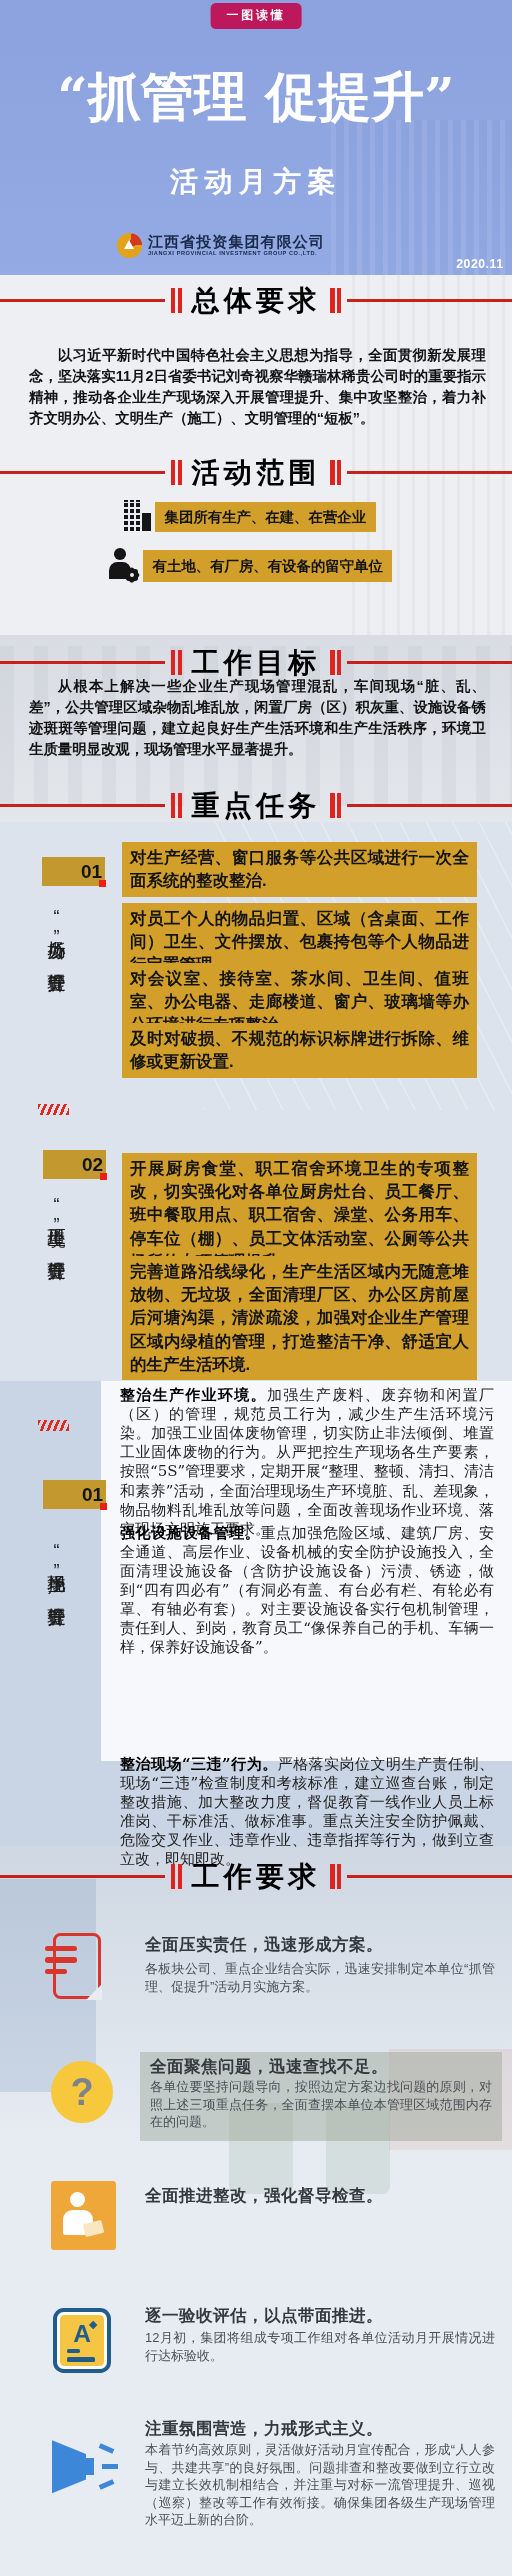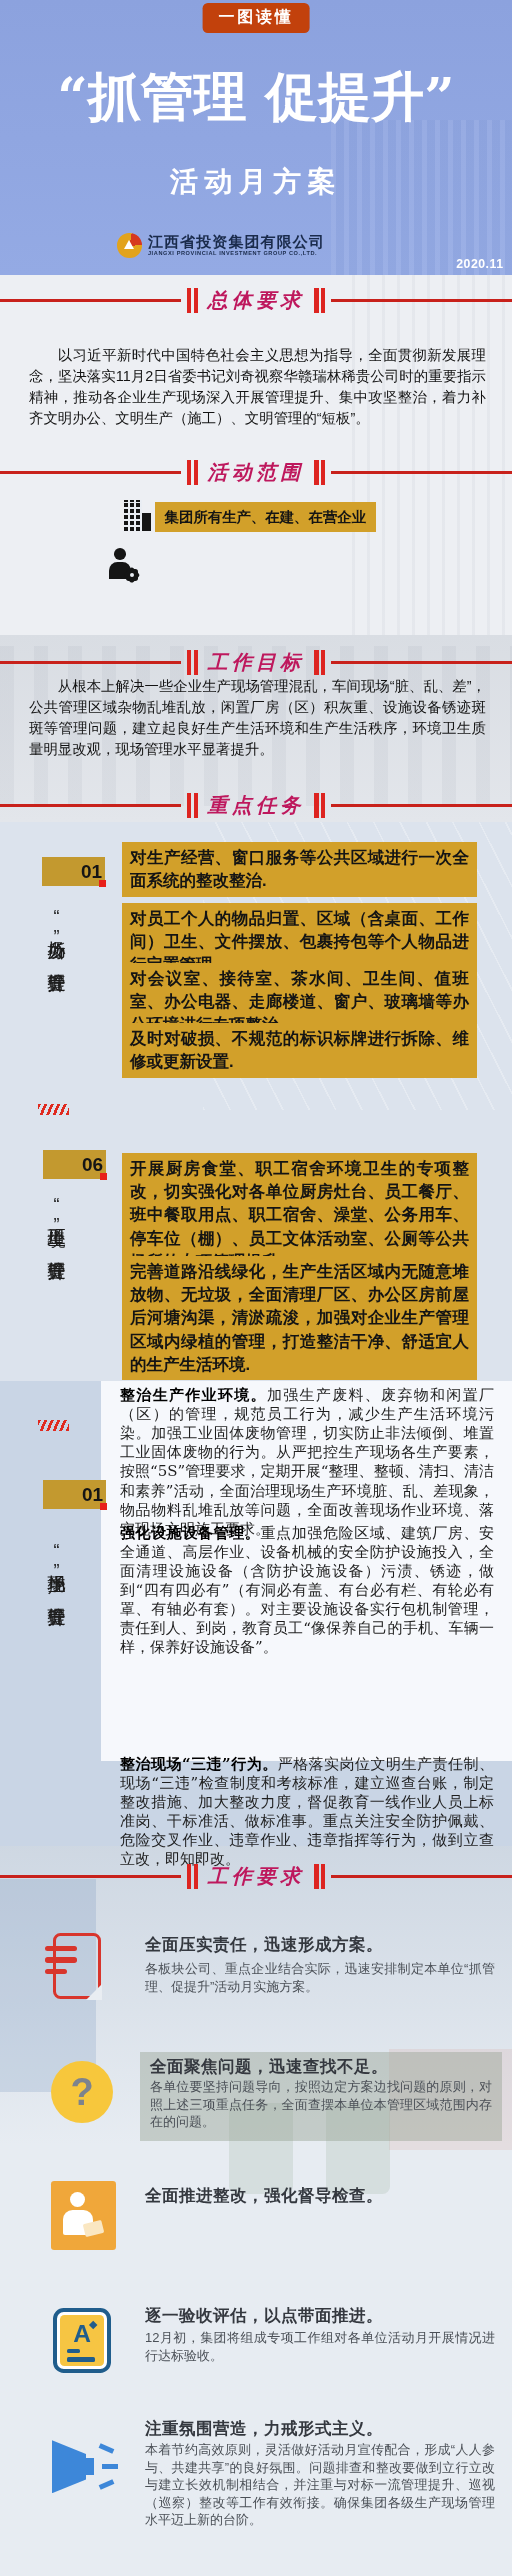--- a/index.html
+++ b/index.html
@@ -4,22 +4,22 @@
 <style>
   html,body{margin:0;padding:0;background:#c7cdd6;}
   .poster{position:relative;width:512px;height:2576px;margin:0 auto;background:#EDEFF3;
           font-family:"Liberation Sans",sans-serif;overflow:hidden;}
   .abs{position:absolute;}
 
   
   .band{left:0;top:0;width:512px;height:275px;background:linear-gradient(180deg,#8CA2DE,#94AAE4);}
   .band-streaks{right:0;top:120px;width:181px;height:155px;opacity:.5;
     background:repeating-linear-gradient(90deg,rgba(255,255,255,.14) 0 5.3px,rgba(110,132,185,.16) 5.3px 13px);}
-  .ribbon{top:3.2px;left:50%;transform:translateX(-50%);background:#c2410c;border-radius:5.3px;
-    padding:4.3px 16px;color:#fff;font-size:16px;font-weight:700;letter-spacing:2.7px;}
+  .ribbon{top:3.2px;left:50%;transform:translateX(-50%);background:#be185d;border-radius:5.3px;
+    padding:4.3px 16px;color:#fff;font-size:12px;font-weight:700;letter-spacing:2.7px;}
   .main-title{top:62px;left:0;width:512px;text-align:center;color:#fff;font-size:53px;
     font-weight:900;font-family:"DejaVu Serif",serif;white-space:nowrap;}
   .subtitle{top:163px;left:0;width:512px;text-align:center;color:#fff;font-size:28px;
     font-weight:800;letter-spacing:6.4px;}
   .logo-row{top:233px;left:0;width:442px;display:flex;justify-content:center;align-items:center;gap:6.4px;}
   .emblem{width:24.5px;height:24.5px;border-radius:50%;position:relative;flex:0 0 auto;
     background:conic-gradient(from 10deg,#D6381F 0 80deg,#E2A31C 80deg 360deg);}
   .emblem::after{content:"";position:absolute;left:7px;top:7px;border-left:5.3px solid transparent;
     border-right:5.3px solid transparent;border-bottom:9.6px solid #fff;}
   .org{color:#1A2B4C;line-height:1.05;}
@@ -43,25 +43,25 @@
   .bg-blueblock{left:0;top:1879px;width:96px;height:213px;background:rgba(70,110,165,.16);}
   .bg-redtint{right:0;top:2049px;width:123px;height:101px;background:rgba(205,120,110,.13);}
   .bg-tank1{left:229px;top:2103px;width:64px;height:91px;border-radius:7.5px;background:rgba(160,180,165,.25);}
   .bg-tank2{left:326px;top:2103px;width:64px;height:91px;border-radius:7.5px;background:rgba(160,180,165,.25);}
 
   
   .sec-head{left:0;width:512px;height:35px;display:flex;align-items:center;gap:5.3px;}
   .sec-head .line{flex:1;height:2.1px;background:#C8211B;}
   .bars{display:flex;gap:2.7px;}
   .bars i{display:block;width:4.3px;height:24.5px;background:#DD2420;}
-  .sec-title{font-family:"DejaVu Serif",serif;font-style:italic;font-weight:700;font-size:20px;
-    color:#be185d;letter-spacing:4.3px;padding:0 4.3px;white-space:nowrap;}
-
-  
-  .para{font-size:14.4px;font-weight:400;color:#131313;line-height:1.46;text-align:justify;text-indent:2em;}
+  .sec-title{font-family:"DejaVu Serif",serif;font-weight:700;font-size:28px;
+    color:#000000;letter-spacing:4.3px;padding:0 4.3px;white-space:nowrap;}
+
+  
+  .para{font-size:14.4px;font-weight:700;color:#131313;line-height:1.46;text-align:justify;text-indent:2em;}
 
   
   .scope-box{background:#D2A02A;color:#141414;font-size:14.4px;font-weight:700;
     display:flex;align-items:center;padding:0 9.6px;white-space:nowrap;}
   .ic-bld{left:121px;top:500px;width:31px;height:31px;}
   .ic-bld .bm{position:absolute;left:3.2px;top:0;width:18px;height:31px;background:#151515;
     background-image:repeating-linear-gradient(0deg,transparent 0 4.3px,#E9EDF3 4.3px 5.9px),
                      repeating-linear-gradient(90deg,transparent 0 4.3px,#E9EDF3 4.3px 5.9px);}
   .ic-bld .bs{position:absolute;right:1.1px;bottom:0;width:8.5px;height:18px;background:#151515;border-left:1.6px solid #E9EDF3;}
   .ic-pg{left:108px;top:548px;width:31px;height:35px;}
@@ -181,20 +181,21 @@
   <div class="abs ic-bld">
       <div class="bm"></div>
       <div class="bs"></div>
     </div>
   <div class="abs scope-box" style="left:155px;top:502px;height:30px">集团所有生产、在建、在营企业</div>
   <div class="abs ic-pg">
       <div class="h"></div>
       <div class="b"></div>
       <div class="g"></div>
     </div>
+  <div class="abs scope-box" style="left:143px;top:550px;height:32px">有土地、有厂房、有设备的留守单位</div>
 
   <div class="abs sec-head" style="top:645px">
     <div class="line"></div>
     <div class="bars">
         <i></i>
         <i></i>
       </div>
     <div class="sec-title">工作目标</div>
     <div class="bars">
         <i></i>
@@ -221,21 +222,21 @@
   <div class="abs numbox" style="left:42px;top:857px">01</div>
   <div class="abs vlabel" style="left:45px;top:907px">
     <span>“办公场所”</span><span class="part2">管理提升</span>
   </div>
   <div class="abs ybox" style="top:842px;min-height:51px">对生产经营、窗口服务等公共区域进行一次全面系统的整改整治.</div>
   <div class="abs ybox" style="top:903px;min-height:53px">对员工个人的物品归置、区域（含桌面、工作间）卫生、文件摆放、包裹挎包等个人物品进行定置管理.</div>
   <div class="abs ybox" style="top:963px;min-height:53px">对会议室、接待室、茶水间、卫生间、值班室、办公电器、走廊楼道、窗户、玻璃墙等办公环境进行专项整治.</div>
   <div class="abs ybox" style="top:1023px;min-height:51px">及时对破损、不规范的标识标牌进行拆除、维修或更新设置.</div>
   <div class="abs hatch" style="left:38px;top:1104px"></div>
 
-  <div class="abs numbox" style="left:43px;top:1150px">06</div>
+  <div class="abs numbox" style="left:43px;top:1150px">02</div>
   <div class="abs vlabel" style="left:45px;top:1195px">
     <span>“环境卫生”</span><span class="part2">管理提升</span>
   </div>
   <div class="abs ybox" style="top:1153px;min-height:94px">开展厨房食堂、职工宿舍环境卫生的专项整改，切实强化对各单位厨房灶台、员工餐厅、班中餐取用点、职工宿舍、澡堂、公务用车、停车位（棚）、员工文体活动室、公厕等公共场所的专项管理提升.</div>
   <div class="abs ybox" style="top:1256px;min-height:95px">完善道路沿线绿化，生产生活区域内无随意堆放物、无垃圾，全面清理厂区、办公区房前屋后河塘沟渠，清淤疏浚，加强对企业生产管理区域内绿植的管理，打造整洁干净、舒适宜人的生产生活环境.</div>
 
   <div class="abs panel03">
     <div class="p03" style="top:5.3px">
       <span class="lead">整治生产作业环境。</span><span>加强生产废料、废弃物和闲置厂（区）的管理，规范员工行为，减少生产生活环境污染。加强工业固体废物管理，切实防止非法倾倒、堆置工业固体废物的行为。从严把控生产现场各生产要素，按照“5S”管理要求，定期开展“整理、整顿、清扫、清洁和素养”活动，全面治理现场生产环境脏、乱、差现象，物品物料乱堆乱放等问题，全面改善现场作业环境、落实现场文明施工要求。</span>
     </div>

